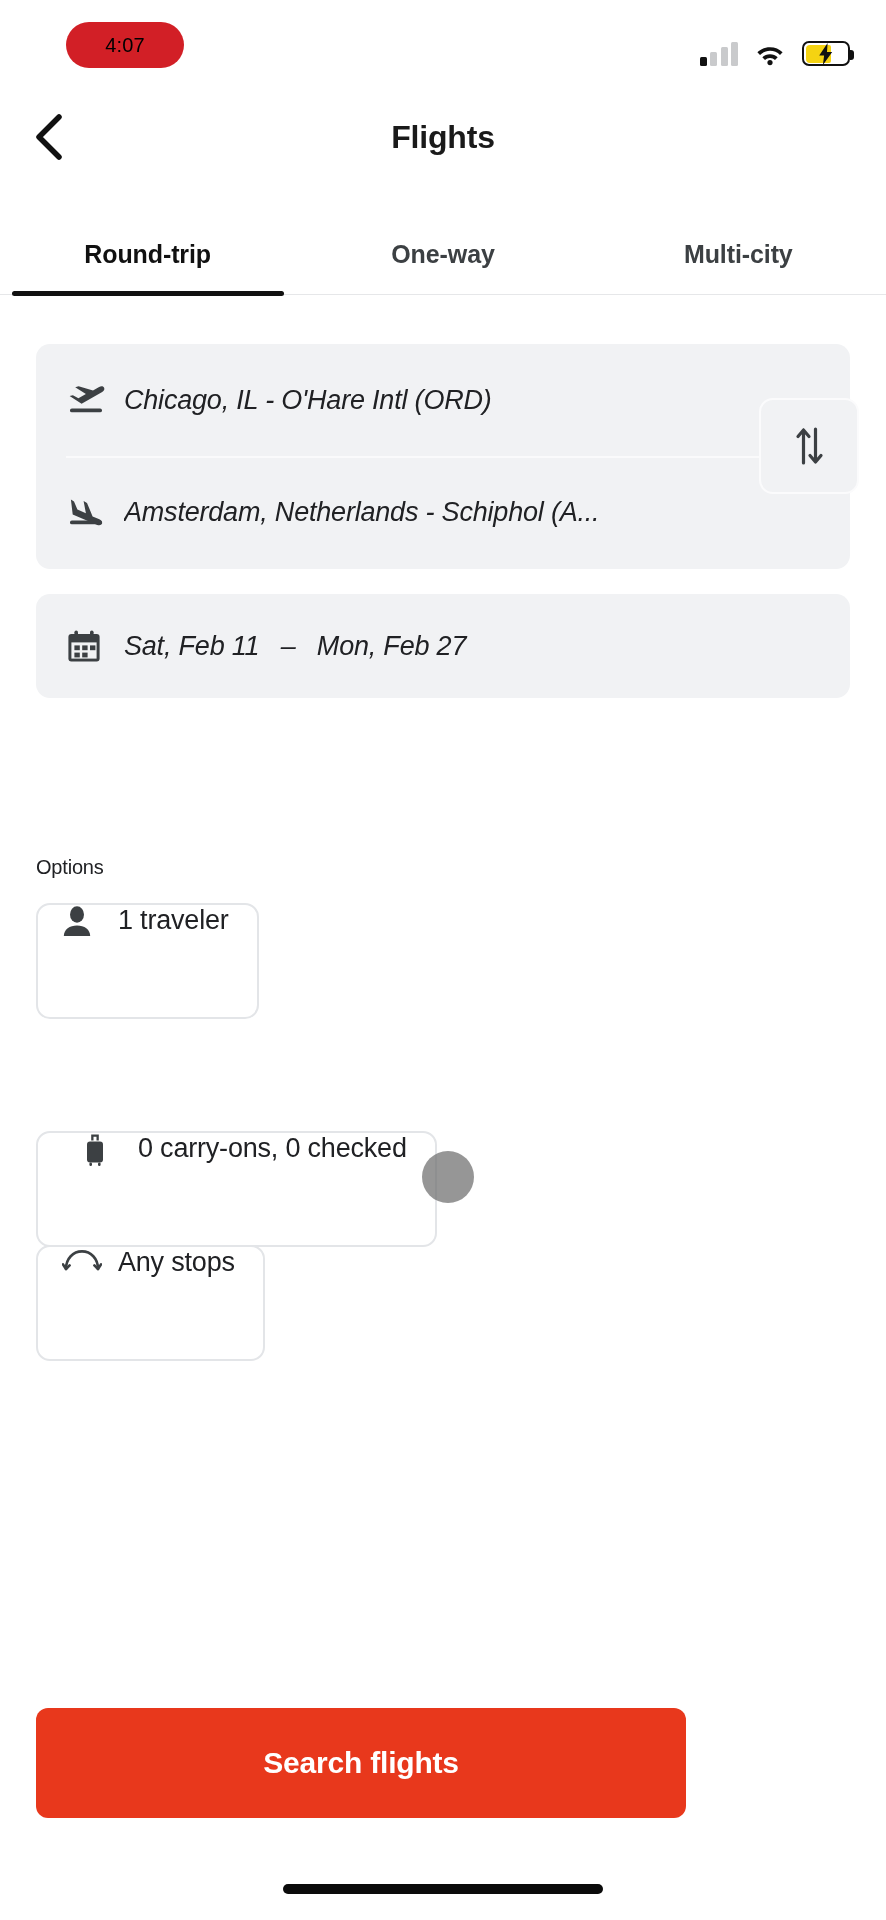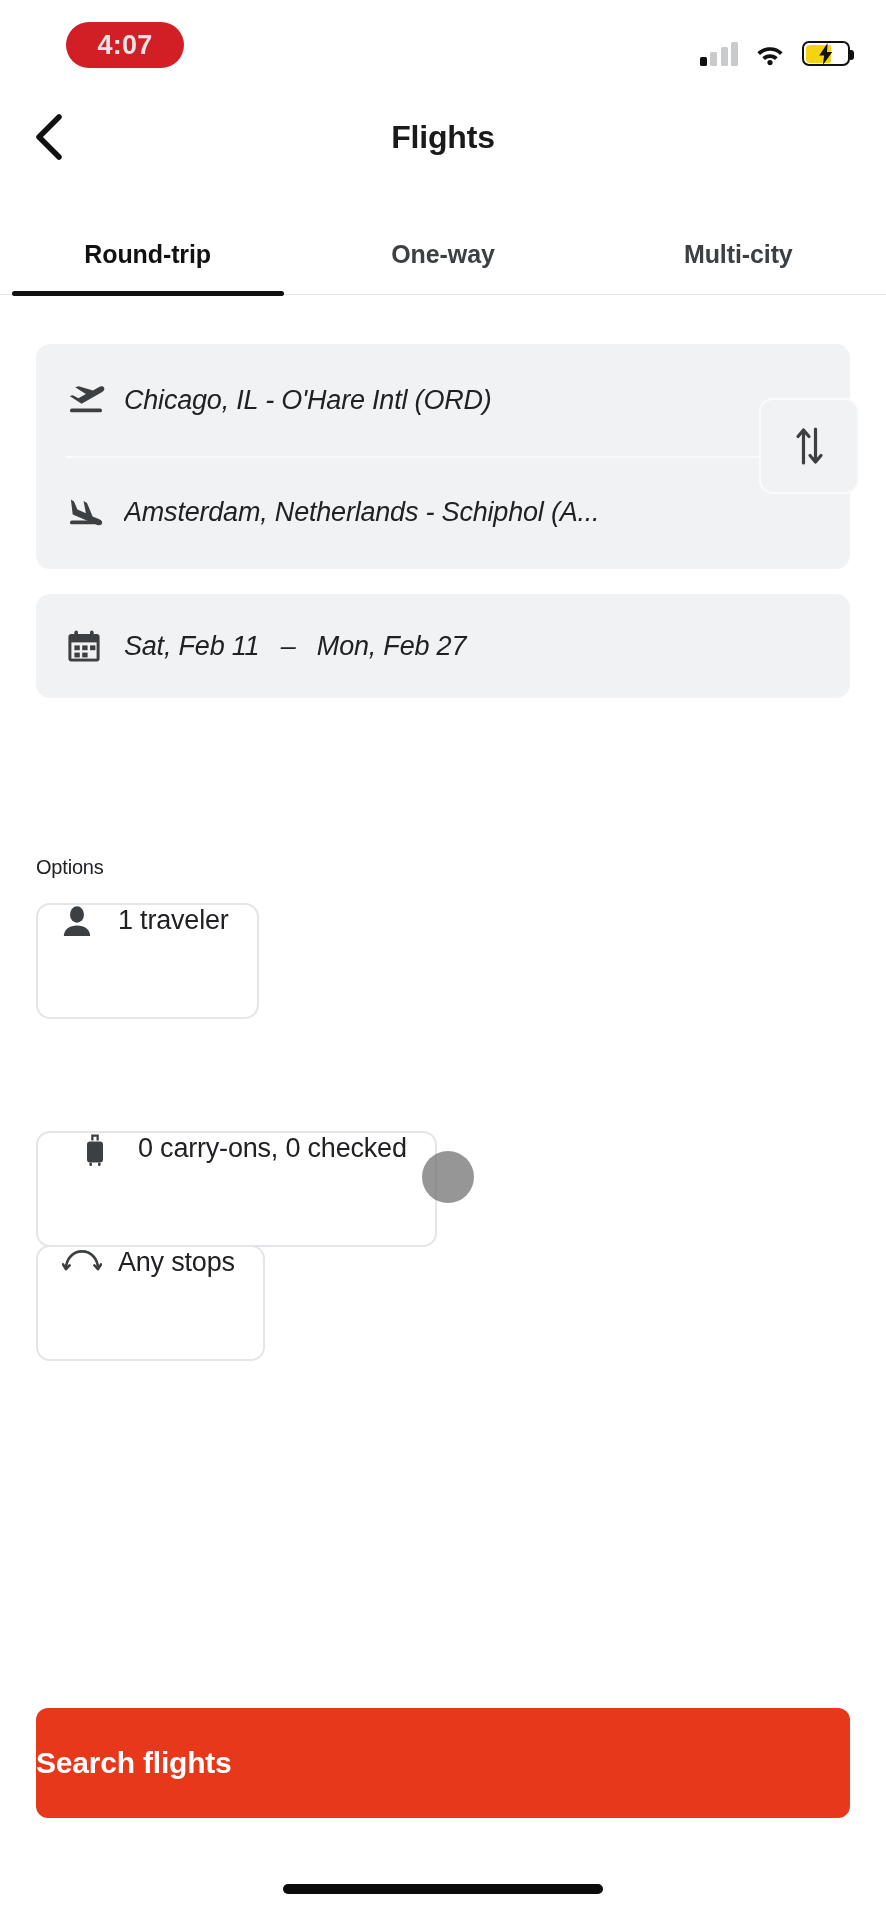--- a/index.html
+++ b/index.html
@@ -15,21 +15,21 @@
   .statusbar {
     position:absolute; top:0; left:0; width:886px; height:92px;
   }
   .time-pill {
     position:absolute; left:66px; top:22px;
     width:118px; height:46px; border-radius:23px;
     background:#D21F26;
     display:flex; align-items:center; justify-content:center;
   }
   .time-pill span {
-    color:#e5e5e5; font-size:27px; font-weight:700;
+    color:#000000; font-size:20px; font-weight:400;
     letter-spacing:.2px; line-height:1;
   }
   .status-right {
     position:absolute; right:36px; top:28px;
     display:flex; align-items:flex-end; gap:16px; height:38px;
   }
   .signal { display:flex; align-items:flex-end; gap:3.5px; height:24px; }
   .signal i { display:block; width:7px; border-radius:1.5px; background:#C9CACC; }
   .signal i.on { background:#111; }
   .signal i:nth-child(1){height:9px;}
@@ -135,23 +135,23 @@
 
   .tap-circle {
     position:absolute; left:422px; top:1151px;
     width:52px; height:52px; border-radius:50%;
     background:rgba(110,110,110,.72);
   }
 
   
   .cta {
     position:absolute; left:36px; top:1708px;
-    width:814px; height:110px; border-radius:12px;
+    width:650px; height:110px; border-radius:12px;
     background:#E8381C; border:none;
-    display:flex; align-items:center; justify-content:flex-start;
+    display:flex; align-items:center; justify-content:center;
   }
   .cta span { color:#fff; font-size:30px; font-weight:700; letter-spacing:-.2px; }
 
   .home-indicator {
     position:absolute; left:50%; transform:translateX(-50%);
     bottom:26px; width:320px; height:10px; border-radius:6px; background:#0b0b0b;
   }
 </style>
 </head>
 <body>

